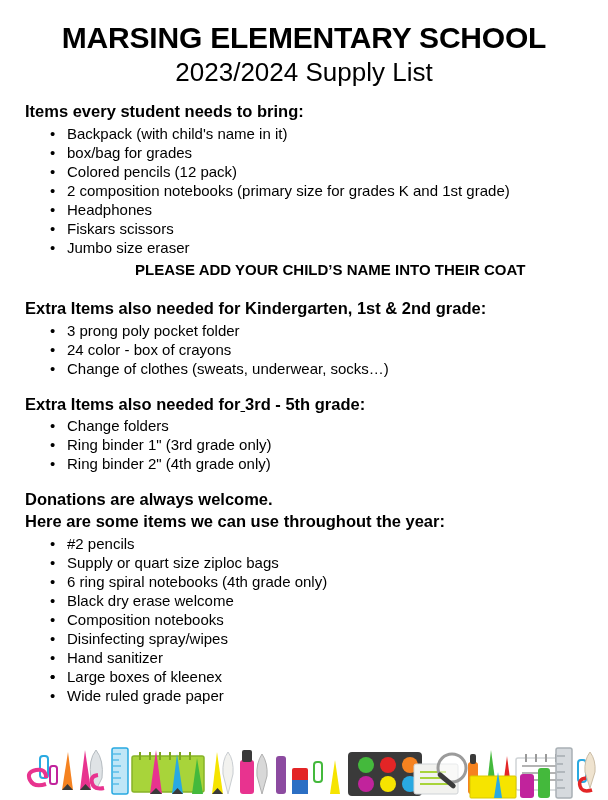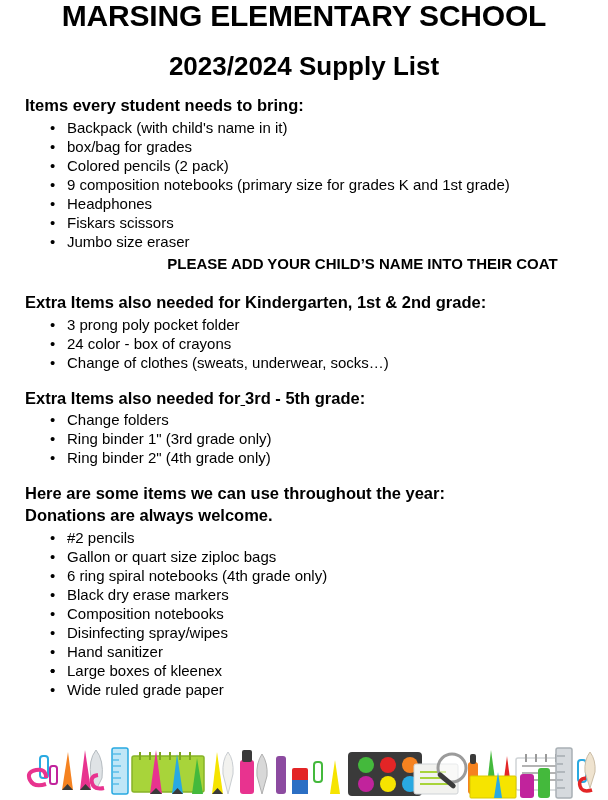--- a/index.html
+++ b/index.html
@@ -20,35 +20,36 @@
 
   .page {
     width: 608px;
     height: 800px;
     position: relative;
     background: #ffffff;
   }
 
   
   .doc-header {
+    padding-top: 22px;
     text-align: center;
   }
   .school-title {
     font-size: 30px;
     font-weight: bold;
     letter-spacing: -0.2px;
     line-height: 1.05;
     margin: 0;
     white-space: nowrap;
   }
   .doc-subtitle {
     font-size: 26px;
-    font-weight: bold;
+    font-weight: normal;
     line-height: 1.15;
-    margin: 20px 0 0 0;
+    margin: 4px 0 0 0;
   }
 
   
   .content {
     padding: 14px 18px 0 25px;
   }
 
   .section { margin: 0; }
 
   .section-heading {
@@ -85,21 +86,20 @@
     line-height: 19px;
   }
 
   .notice-line {
     font-size: 15px;
     font-weight: bold;
     line-height: 19px;
     margin: 3px 0 0 0;
     padding-left: 110px;
     white-space: nowrap;
-    text-align: center;
   }
 
   .spacer-lg { height: 19px; }
   .spacer-md { height: 16px; }
 
   .donations-block .section-heading + .section-heading {
     margin-top: 1px;
   }
 
   
@@ -124,22 +124,22 @@
     <div class="doc-subtitle">2023/2024 Supply List</div>
   </div>
 
   <div class="content">
 
     <div class="section">
       <div class="section-heading">Items every student needs to bring:</div>
       <ul class="supply-list">
         <li><span class="bullet">•</span><span>Backpack (with child's name in it)</span></li>
         <li><span class="bullet">•</span><span>box/bag for grades</span></li>
-        <li><span class="bullet">•</span><span>Colored pencils (2 pack)</span></li>
-        <li><span class="bullet">•</span><span>9 composition notebooks (primary size for grades K and 1st grade)</span></li>
+        <li><span class="bullet">•</span><span>Colored pencils (12 pack)</span></li>
+        <li><span class="bullet">•</span><span>2 composition notebooks (primary size for grades K and 1st grade)</span></li>
         <li><span class="bullet">•</span><span>Headphones</span></li>
         <li><span class="bullet">•</span><span>Fiskars scissors</span></li>
         <li><span class="bullet">•</span><span>Jumbo size eraser</span></li>
       </ul>
       <div class="notice-line">PLEASE ADD YOUR CHILD’S NAME INTO THEIR COAT</div>
     </div>
 
     <div class="spacer-lg"></div>
 
     <div class="section">
@@ -158,27 +158,27 @@
       <ul class="supply-list">
         <li><span class="bullet">•</span><span>Change folders</span></li>
         <li><span class="bullet">•</span><span>Ring binder 1" (3rd grade only)</span></li>
         <li><span class="bullet">•</span><span>Ring binder 2" (4th grade only)</span></li>
       </ul>
     </div>
 
     <div class="spacer-md"></div>
 
     <div class="section donations-block">
+      <div class="section-heading">Donations are always welcome.</div>
       <div class="section-heading">Here are some items we can use throughout the year:</div>
-      <div class="section-heading">Donations are always welcome.</div>
       <ul class="supply-list">
         <li><span class="bullet">•</span><span>#2 pencils</span></li>
-        <li><span class="bullet">•</span><span>Gallon or quart size ziploc bags</span></li>
+        <li><span class="bullet">•</span><span>Supply or quart size ziploc bags</span></li>
         <li><span class="bullet">•</span><span>6 ring spiral notebooks (4th grade only)</span></li>
-        <li><span class="bullet">•</span><span>Black dry erase markers</span></li>
+        <li><span class="bullet">•</span><span>Black dry erase welcome</span></li>
         <li><span class="bullet">•</span><span>Composition notebooks</span></li>
         <li><span class="bullet">•</span><span>Disinfecting spray/wipes</span></li>
         <li><span class="bullet">•</span><span>Hand sanitizer</span></li>
         <li><span class="bullet">•</span></li>
         <li><span class="bullet">•</span><span>Large boxes of kleenex</span></li>
         <li><span class="bullet">•</span><span>Wide ruled grade paper</span></li>
       </ul>
     </div>
 
   </div>

